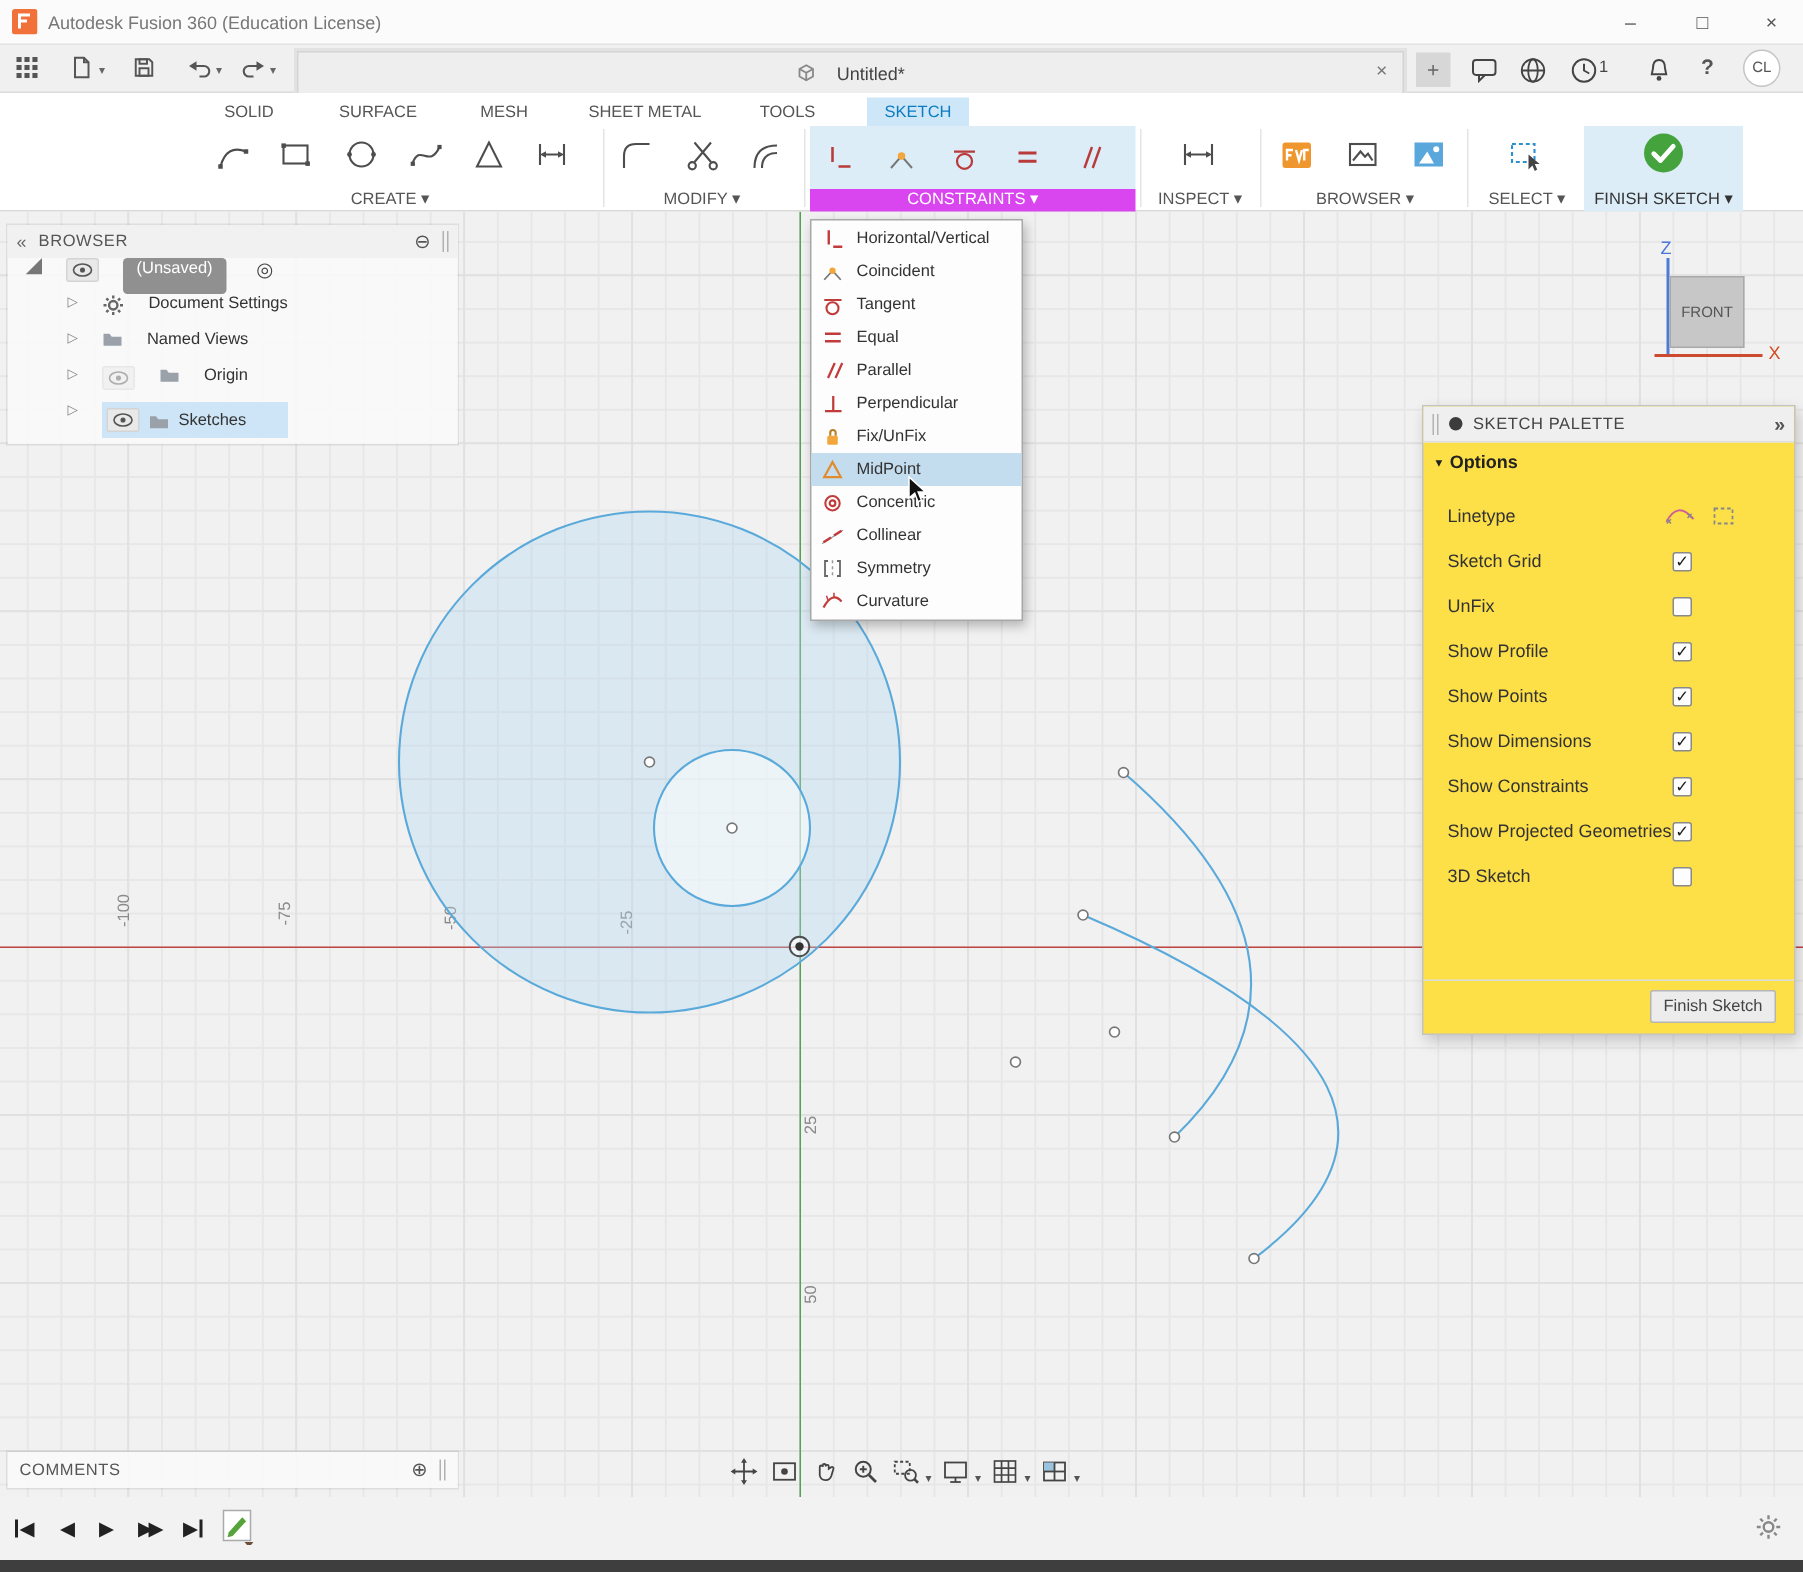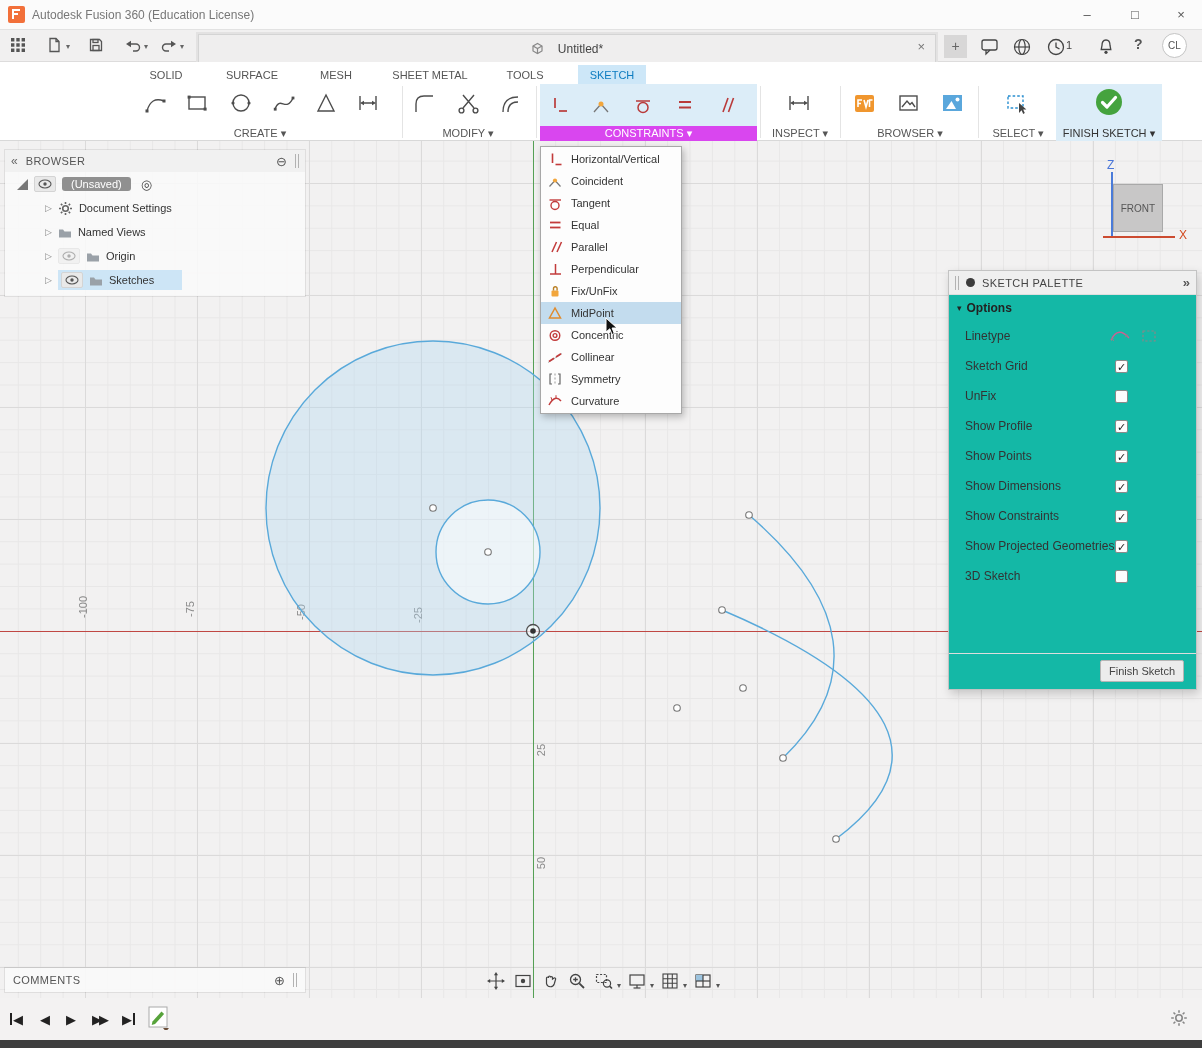--- a/index.html
+++ b/index.html
@@ -36,35 +36,35 @@
 #finish-tile{position:absolute;left:1056px;top:22px;width:106px;height:57px;background:#dcedf8}
 #finish-label{position:absolute;left:0;top:42px;width:106px;height:15px;line-height:15px;font-size:11px;color:#333;text-align:center}
 
 #constraints-menu{position:absolute;left:540px;top:146px;width:142px;background:#fdfdfd;border:1px solid #a8a8a8;box-shadow:2px 3px 7px rgba(0,0,0,.25);z-index:95;padding:1px 0}
 .mi{height:22px;display:flex;align-items:center;gap:8px;padding-left:6px;font-size:11px;color:#333}
 .mi.hl{background:#c3dcee}
 .mic{width:16px;height:16px;display:flex;align-items:center;justify-content:center}
 
 #browser{position:absolute;left:5px;top:150px;width:300px;height:146px;background:rgba(250,250,250,.85);box-shadow:0 0 0 1px rgba(0,0,0,.08);z-index:30}
 #browser-header{height:22px;background:rgba(240,240,240,.95);display:flex;align-items:center;gap:8px;padding:0 6px;font-size:11px;color:#555}
-.brow{height:24px;display:flex;align-items:center;gap:6px;font-size:11px;color:#333}
+.brow{height:24px;display:flex;gap:16px;font-size:11px;color:#333}
 .caret-exp{font-size:9px;color:#888}
 .eyebox{width:22px;height:16px;background:#e9e9e9;border:1px solid #d4d4d4;border-radius:2px;display:flex;align-items:center;justify-content:center}
 .eyebox.dim{opacity:.45}
 .root-pill{background:#909090;color:#fff;border-radius:3px;padding:1px 9px;font-size:11px}
 .hl-blue{background:#cde5f6;display:flex;align-items:center;gap:6px;padding:2px 28px 2px 3px}
 .grip{width:4px;height:14px;border-left:1px solid #b2b2b2;border-right:1px solid #b2b2b2}
 
 #viewcube{position:absolute;left:1095px;top:158px;width:108px;height:95px;z-index:20}
 #vc-face{position:absolute;left:18px;top:26px;width:50px;height:48px;background:#c8c7c7;border:1px solid #a9a9a9;color:#555;font-size:10px;text-align:center;line-height:48px}
 
-#palette{position:absolute;left:948px;top:270px;width:249px;height:420px;background:#14b8a6;border:1px solid #c3c3c3;box-shadow:2px 4px 9px rgba(0,0,0,.18);z-index:40}
+#palette{position:absolute;left:948px;top:270px;width:249px;height:420px;background:#fde047;border:1px solid #c3c3c3;box-shadow:2px 4px 9px rgba(0,0,0,.18);z-index:40}
 #palette-header{height:24px;background:#efefef;border-bottom:1px solid #dedede;display:flex;align-items:center;gap:6px;padding:0 6px;font-size:11px;color:#444}
 #palette-options{height:26px;display:flex;align-items:center;gap:5px;padding-left:8px;font-weight:bold;font-size:12px;color:#222}
-.p-row{height:30px;display:flex;align-items:center;padding-left:16px;font-size:12px;color:#333;position:relative}
+.p-row{height:30px;display:flex;align-items:flex-end;padding-left:16px;font-size:12px;color:#333;position:relative}
 .p-ctl{position:absolute;left:166px}
 .cb{position:absolute;left:166px;width:13px;height:13px;background:#fdfdfd;border:1px solid #8a8a8a;border-radius:2px;text-align:center}
 .cbmark{display:block;font-size:11px;font-weight:bold;line-height:12px;color:#1c1c1c}
 #palette-footer{position:absolute;left:0;top:382px;width:247px;height:36px;border-top:1px solid #ddd}
 #finish-sketch-btn{position:absolute;right:12px;top:6px;width:84px;height:22px;background:#ececec;border:1px solid #b5b5b5;font-size:11px;color:#444;text-align:center;line-height:20px;border-radius:2px}
 
 #canvas{position:absolute;left:0;top:141px;width:1202px;height:857px;background-color:#f2f1f1;
 background-image:
  linear-gradient(to right,#dbdada 1px,transparent 1px),
  linear-gradient(to bottom,#dbdada 1px,transparent 1px),

